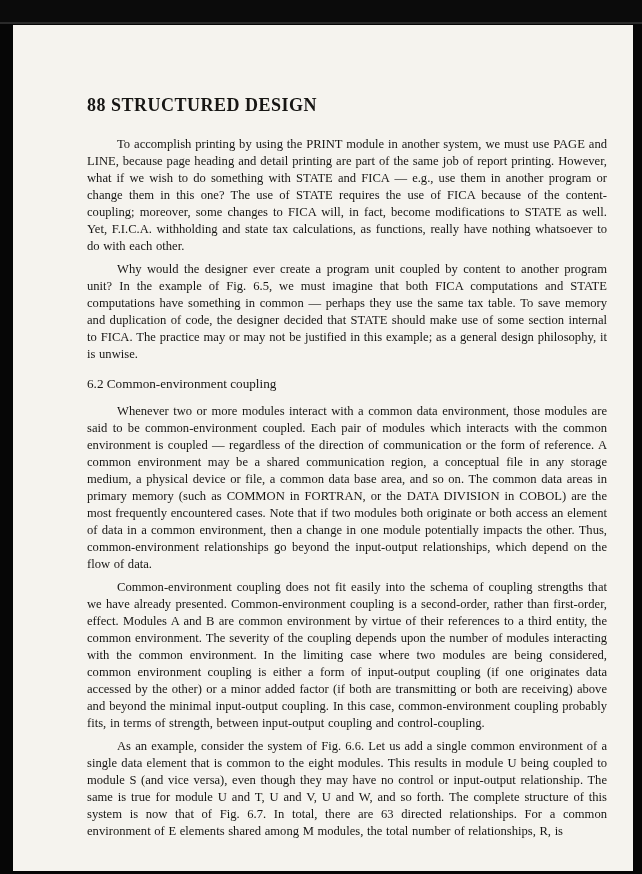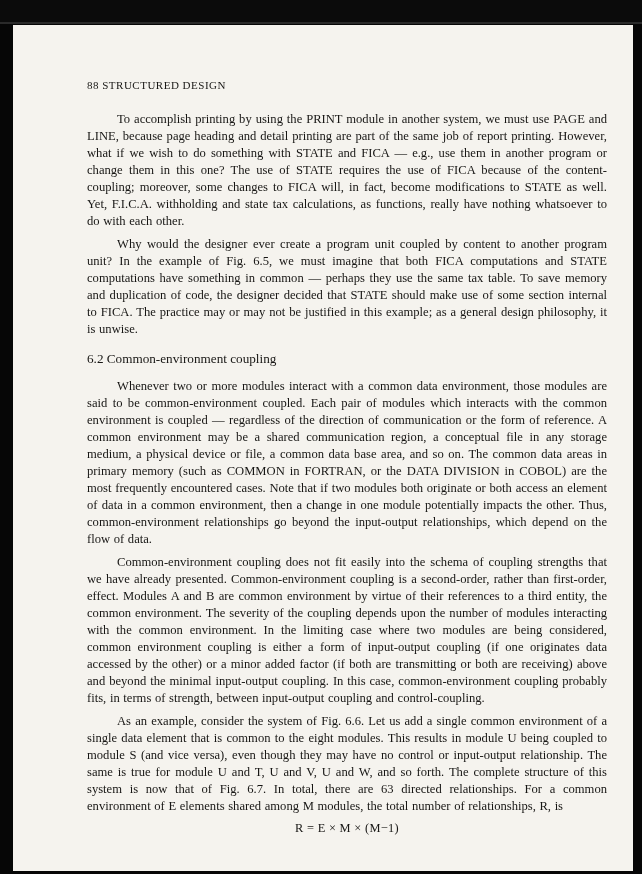--- a/index.html
+++ b/index.html
@@ -34,24 +34,24 @@
     width: 620px;
     height: 846px;
     background: #f5f3ee;
     box-sizing: border-box;
     padding: 54px 26px 8px 74px;
     overflow: hidden;
     color: #171614;
     font-family: "Liberation Serif", "DejaVu Serif", serif;
   }
   .running-header {
-    font-size: 11px;
-    font-weight: normal;
+    font-size: 18px;
+    font-weight: bold;
     letter-spacing: 0.5px;
-    margin: 0 0 20px 0;
+    margin: 16px 0 20px 0;
   }
   .margin-mark {
     position: absolute;
     left: 34px;
     top: 88px;
     color: #6f6c66;
     font-size: 13px;
     font-family: "Liberation Serif", serif;
   }
   .para {
@@ -90,16 +90,15 @@
     <p class="para">Why would the designer ever create a program unit coupled by content to another program unit?  In the example of Fig. 6.5, we must imagine that both FICA computations and STATE computations have something in common — perhaps they use the same tax table.  To save memory and duplication of code, the designer decided that STATE should make use of some section internal to FICA.  The practice may or may not be justified in this example; as a general design philosophy, it is unwise.</p>
 
     <h2 class="section-heading">6.2 Common-environment coupling</h2>
 
     <p class="para">Whenever two or more modules interact with a common data environment, those modules are said to be common-environment coupled.  Each pair of modules which interacts with the common environment is coupled — regardless of the direction of communication or the form of reference.  A common environment may be a shared communication region, a conceptual file in any storage medium, a physical device or file, a common data base area, and so on. The common data areas in primary memory (such as COMMON in FORTRAN, or the DATA DIVISION in COBOL) are the most frequently encountered cases.  Note that if two modules both originate or both access an element of data in a common environment, then a change in one module potentially impacts the other.  Thus, common-environment relationships go beyond the input-output relationships, which depend on the flow of data.</p>
 
     <p class="para">Common-environment coupling does not fit easily into the schema of coupling strengths that we have already presented.  Common-environment coupling is a second-order, rather than first-order, effect.  Modules A and B are common environment by virtue of their references to a third entity, the common environment.  The severity of the coupling depends upon the number of modules interacting with the common environment.  In the limiting case where two modules are being considered, common environment coupling is either a form of input-output coupling (if one originates data accessed by the other) or a minor added factor (if both are transmitting or both are receiving) above and beyond the minimal input-output coupling.  In this case, common-environment coupling probably fits, in terms of strength, between input-output coupling and control-coupling.</p>
 
     <p class="para">As an example, consider the system of Fig. 6.6.  Let us add a single common environment of a single data element that is common to the eight modules.  This results in module U being coupled to module S (and vice versa), even though they may have no control or input-output relationship.  The same is true for module U and T, U and V, U and W, and so forth.  The complete structure of this system is now that of Fig. 6.7. In total, there are 63 directed relationships.  For a common environment of E elements shared among M modules, the total number of relationships, R, is</p>
 
-    <div class="formula">R = E × M × (M−1)</div>
 
   </div>
 </div>
 
 </body></html>

